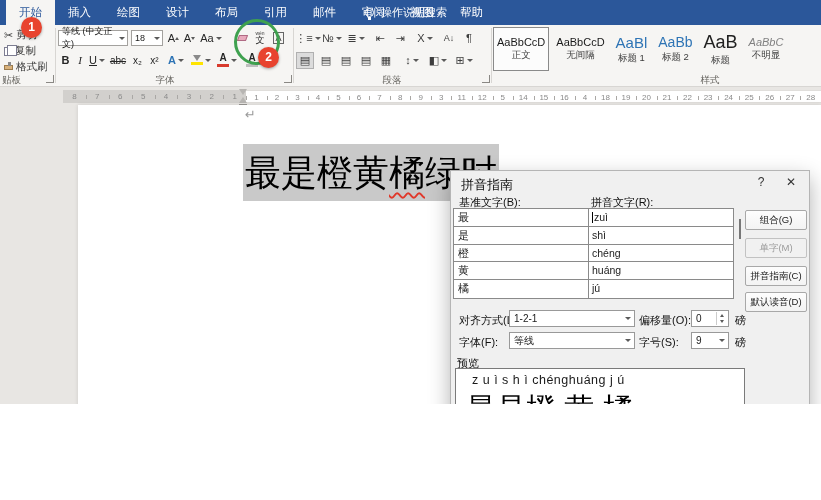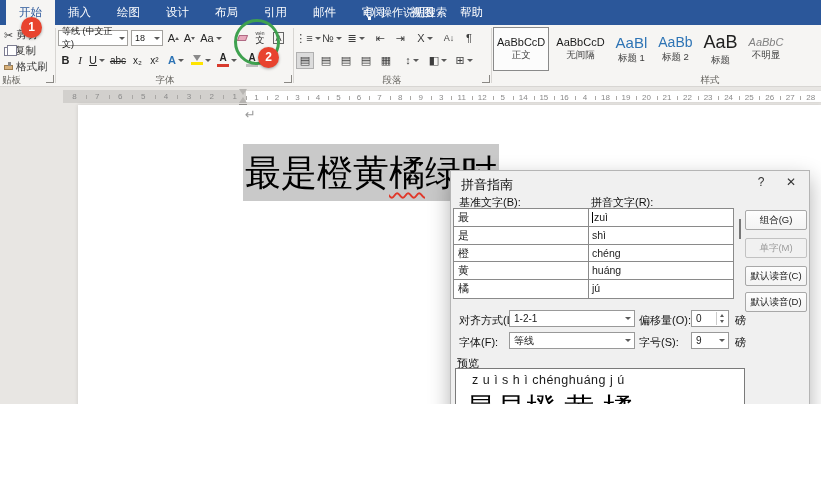--- a/index.html
+++ b/index.html
@@ -416,21 +416,21 @@
         <div class="prow">
           <div class="pc-base">橘</div>
           <div class="pc-ruby"><span>jú</span></div>
         </div>
 
     </div>
     <div class="scroll-mark"></div>
 
     <div class="dlg-btn" style="top:39px;">组合(G)</div>
     <div class="dlg-btn disabled" style="top:67px;">单字(M)</div>
-    <div class="dlg-btn" style="top:95px;">默认读音(C)</div>
+    <div class="dlg-btn" style="top:95px;">拼音指南(C)</div>
     <div class="dlg-btn" style="top:121px;">默认读音(D)</div>
 
     <div class="dlg-lbl" style="left:8px; top:142px;">对齐方式(L):</div>
     <div class="dcombo" style="left:58px; top:139px; width:126px;">
       <span>1-2-1</span><i class="chev"></i>
     </div>
     <div class="dlg-lbl" style="left:188px; top:142px;">偏移量(O):</div>
     <div class="spin" style="left:240px; top:139px;">
       <span>0</span>
       <span class="arrows">

